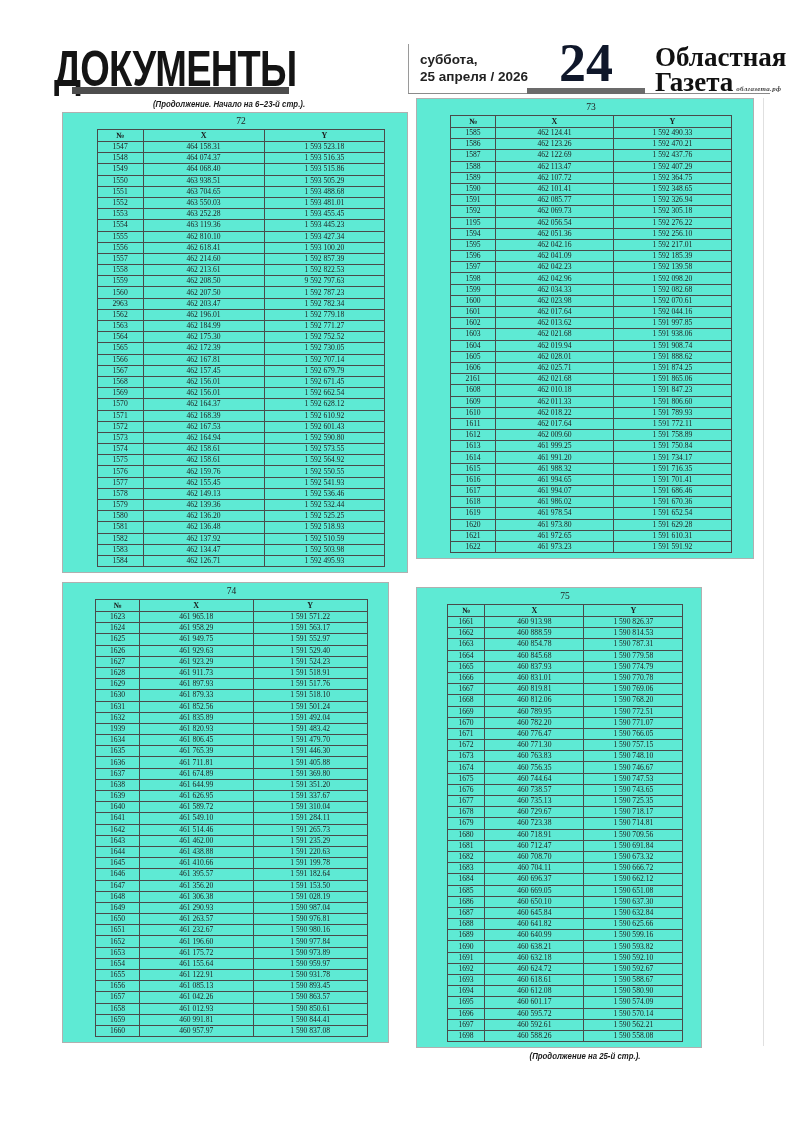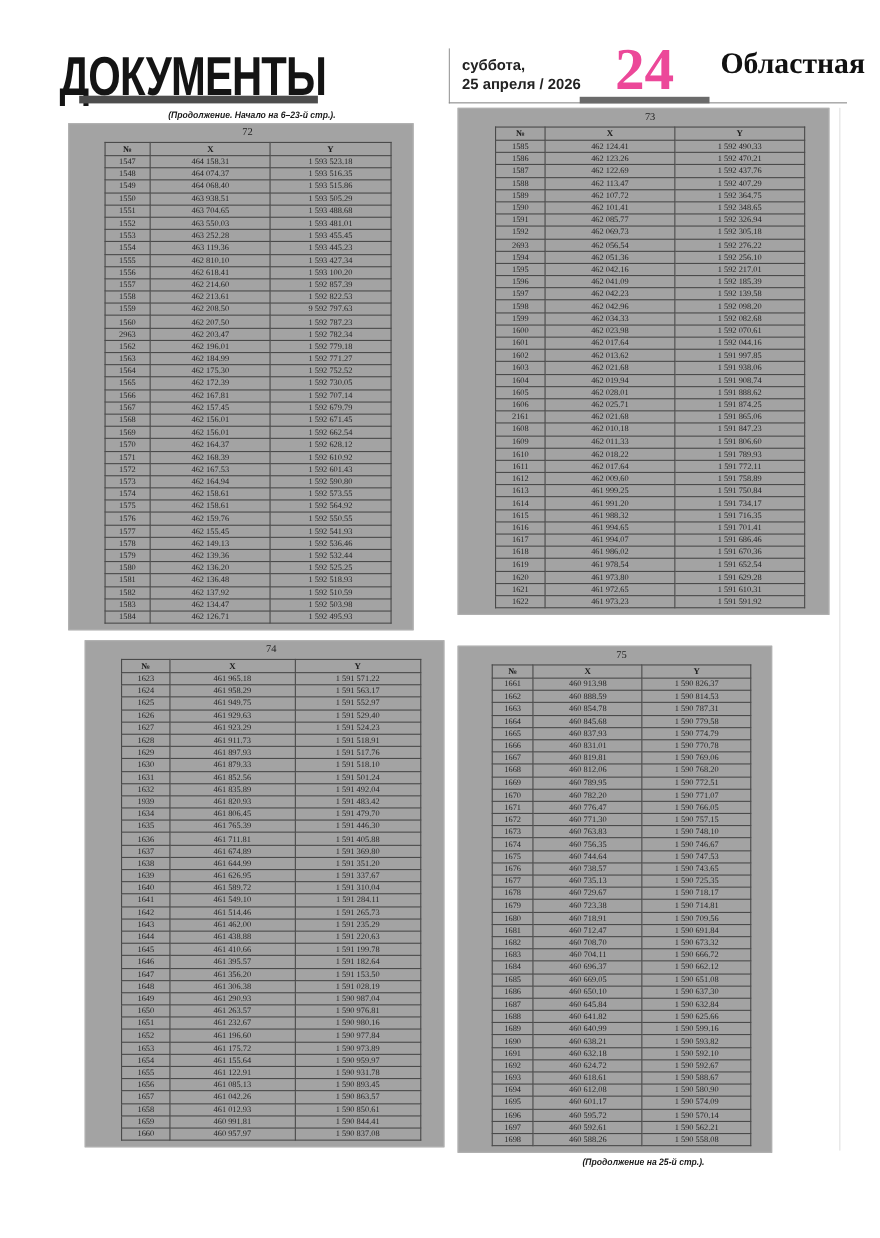--- a/index.html
+++ b/index.html
@@ -18,51 +18,51 @@
   .title-bar{position:absolute;left:72px;top:87px;width:217px;height:7px;background:#4d4d4d;}
   .header-vline{position:absolute;left:408px;top:44px;width:1px;height:50px;background:#9a9a9a;}
   .header-hline{position:absolute;left:408px;top:93px;width:362px;height:1px;background:#8a8a8a;}
   .date-block{
     position:absolute;left:420px;top:51px;
     font-family:Liberation Sans, sans-serif;font-weight:bold;
     font-size:13.5px;line-height:17px;color:#222;
   }
   .page-number{
     position:absolute;left:527px;top:36px;width:118px;text-align:center;
-    font-family:"Liberation Serif", serif;font-weight:bold;font-size:54px;line-height:1;color:#ec4899;
+    font-family:"Liberation Serif", serif;font-weight:bold;font-size:54px;line-height:1;color:#0f172a;
   }
   .pageno-bar{position:absolute;left:527px;top:88px;width:118px;height:6px;background:#6b6b6b;}
   .masthead{
     position:absolute;left:655px;top:45px;
     font-family:"Liberation Serif", serif;font-weight:bold;font-size:27px;line-height:25px;color:#111;
   }
   .masthead .site{
     font-size:7px;font-weight:bold;font-style:italic;color:#444;
     letter-spacing:0.3px;margin-left:3px;
   }
   
   .cont-note{
     position:absolute;font-family:"Liberation Sans", sans-serif;
     font-weight:bold;font-style:italic;font-size:8.5px;color:#1a1a1a;
     text-align:center;transform:scaleX(0.92);transform-origin:center;
   }
   .cont-top{left:62px;top:99px;width:334px;}
   .cont-bottom{left:416px;top:1051px;width:338px;}
   
   .tblock{
-    position:absolute;border:1px solid #b0b0b0;background:#a3a3a3;
+    position:absolute;border:1px solid #b0b0b0;background:#5eead4;
     box-sizing:border-box;padding:2px 0 5px 12px;
   }
   .tblock .tnum{
     text-align:center;font-family:"Liberation Serif", serif;
     font-size:9.5px;color:#222;margin:1px 0 3px 0;
   }
-  .b72{left:62px;top:112px;width:314px;}
+  .b72{left:62px;top:112px;width:346px;}
   .b73{left:416px;top:98px;width:338px;}
-  .b74{left:77px;top:582px;width:327px;}
+  .b74{left:62px;top:582px;width:327px;}
   .b75{left:416px;top:587px;width:286px;}
   table.coords{
     width:87%;margin:0 auto;border-collapse:collapse;table-layout:fixed;
     font-family:"Liberation Serif", serif;
   }
   table.coords th, table.coords td{
     border:1px solid #4a4a4a;text-align:center;vertical-align:middle;
     padding:0;height:10.2px;line-height:10px;color:#1c1c1c;
   }
   table.coords th{font-size:8px;font-weight:bold;height:11px;}
@@ -83,20 +83,21 @@
 <div class="date-block">
   <div>суббота,</div>
   <div>25 апреля / 2026</div>
 </div>
 
 <div class="page-number">24</div>
 <div class="pageno-bar"></div>
 
 <div class="masthead">
   <div>Областная</div>
+  <div><span>Газета</span><span class="site">облгазета.рф</span></div>
 </div>
 
 <div class="cont-note cont-top">(Продолжение. Начало на 6–23-й стр.).</div>
 
 <div class="tblock b72">
   <div class="tnum">72</div>
   <table class="coords">
     <colgroup>
         <col class="c-num">
         <col class="c-x">
@@ -354,21 +355,21 @@
           <td>1591</td>
           <td>462 085.77</td>
           <td>1 592 326.94</td>
         </tr>
         <tr>
           <td>1592</td>
           <td>462 069.73</td>
           <td>1 592 305.18</td>
         </tr>
         <tr>
-          <td>2693</td>
+          <td>1195</td>
           <td>462 056.54</td>
           <td>1 592 276.22</td>
         </tr>
         <tr>
           <td>1594</td>
           <td>462 051.36</td>
           <td>1 592 256.10</td>
         </tr>
         <tr>
           <td>1595</td>

